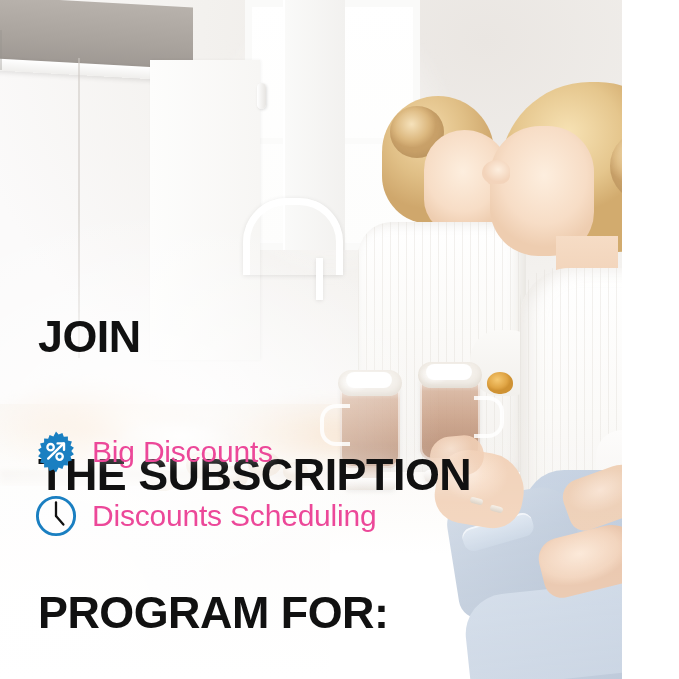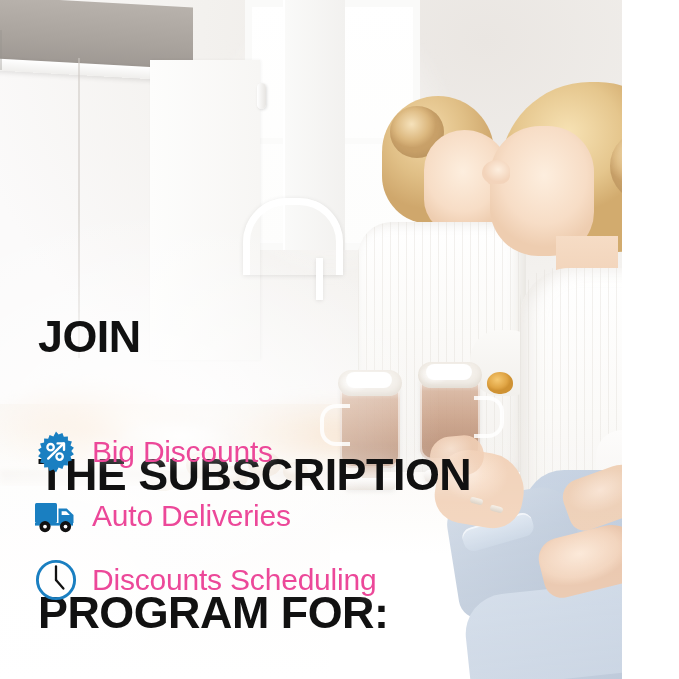--- a/index.html
+++ b/index.html
@@ -447,35 +447,20 @@
             <path id="burst" fill="#1a7fc1" d="M21 0.5l2.6 3.1 3.8-1.7 1.4 3.9 4.1-0.4 0 4.1 4 1.1-1.4 3.9 3.4 2.3-2.6 3.2 2.6 3.2-3.4 2.3 1.4 3.9-4 1.1 0 4.1-4.1-0.4-1.4 3.9-3.8-1.7L21 41.5l-2.6-3.1-3.8 1.7-1.4-3.9-4.1 0.4 0-4.1-4-1.1 1.4-3.9-3.4-2.3 2.6-3.2-2.6-3.2 3.4-2.3-1.4-3.9 4-1.1 0-4.1 4.1 0.4 1.4-3.9 3.8 1.7z"></path>
             <circle cx="15.6" cy="16.2" r="3.2" fill="none" stroke="#ffffff" stroke-width="2.3"></circle>
             <circle cx="24.6" cy="25.6" r="3.2" fill="none" stroke="#ffffff" stroke-width="2.3"></circle>
             <path d="M13.2 27.6L28.4 12.6" stroke="#ffffff" stroke-width="2.4" stroke-linecap="round"></path>
             <path d="M22.6 12.4h6.4v6.4" fill="none" stroke="#ffffff" stroke-width="2.4" stroke-linecap="round" stroke-linejoin="round"></path>
           </svg>
         </span>
         <span class="feat-label">Big Discounts</span>
       </div>
 
-      <div class="feature">
-        <span class="feat-icon">
-          <svg width="44" height="36" viewBox="0 0 44 36" aria-hidden="true">
-            <rect x="1" y="5" width="22" height="20" rx="1.5" fill="#1a7fc1"></rect>
-            <path d="M24.5 10.5h8.2l6.8 6.6v7.9H24.5z" fill="#1a7fc1"></path>
-            <path d="M27.6 13.2h4.6l3.7 3.8h-8.3z" fill="#ffffff"></path>
-            <rect x="1" y="25" width="38" height="2.6" fill="#1a7fc1"></rect>
-            <circle cx="11" cy="28.6" r="5.6" fill="#111111"></circle>
-            <circle cx="11" cy="28.6" r="1.9" fill="#ffffff"></circle>
-            <circle cx="31.5" cy="28.6" r="5.6" fill="#111111"></circle>
-            <circle cx="31.5" cy="28.6" r="1.9" fill="#ffffff"></circle>
-          </svg>
-        </span>
-        <span class="feat-label">Auto Deliveries</span>
-      </div>
 
       <div class="feature">
         <span class="feat-icon">
           <svg width="44" height="44" viewBox="0 0 44 44" aria-hidden="true">
             <circle cx="22" cy="22" r="18.6" fill="none" stroke="#1a7fc1" stroke-width="2.9"></circle>
             <path d="M22 22V8.4" stroke="#111111" stroke-width="2.3" stroke-linecap="round"></path>
             <path d="M22 22l7.4 8.6" stroke="#111111" stroke-width="2.3" stroke-linecap="round"></path>
           </svg>
         </span>
         <span class="feat-label">Discounts Scheduling</span>

